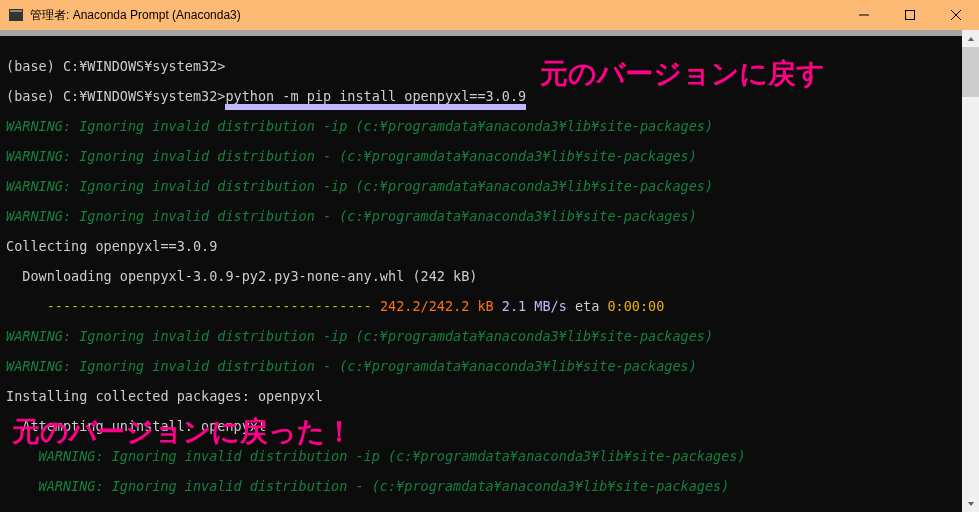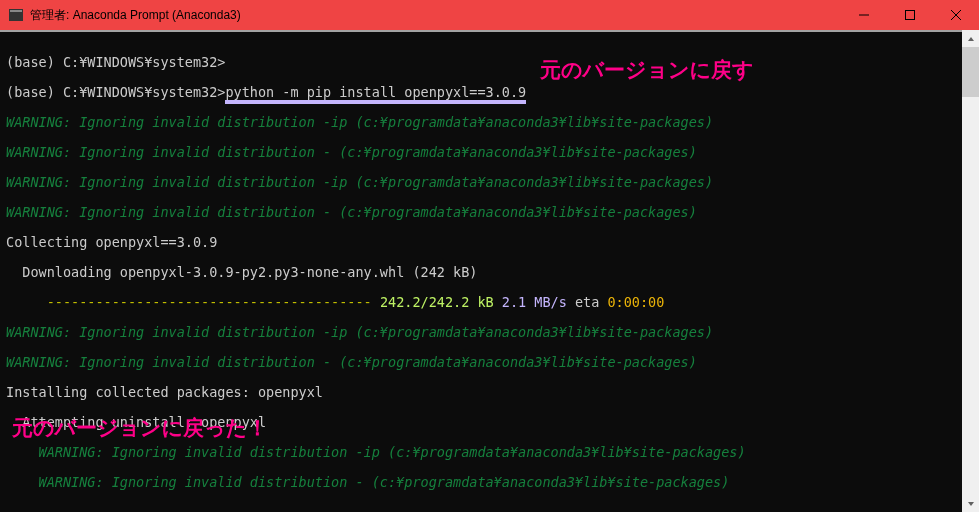--- a/index.html
+++ b/index.html
@@ -13,25 +13,25 @@
   }
   .window {
     width: 979px;
     height: 512px;
     background: #0c0c0c;
     display: flex;
     flex-direction: column;
   }
   .titlebar {
     height: 30px;
-    background: #ef4444;
+    background: #fdba74;
     display: flex;
     align-items: center;
     padding: 0 0 0 8px;
-    border-bottom: 2px solid #a3a3a3;
+    border-bottom: 6px solid #a3a3a3;
   }
   .titlebar-icon {
     width: 16px;
     height: 16px;
     margin-right: 6px;
     display: flex;
     align-items: center;
     justify-content: center;
   }
   .titlebar-icon svg { width: 16px; height: 16px; }
@@ -103,32 +103,32 @@
     background: #cdcdcd;
     cursor: pointer;
   }
   .scrollbar-bottom {
     position: absolute;
     bottom: 0;
   }
   .line { white-space: pre; }
   .w { color: #cccccc; }
   .y { color: #15803d; font-style: italic; }
-  .g { color: #bef264; }
+  .g { color: #f97316; }
   .r { color: #c4b5fd; }
   .c { color: #eab308; }
   .yel-dash { color: #c0bc00; }
   .underline-red {
-    border-bottom: 4px solid #c4b5fd;
+    border-bottom: 6px solid #c4b5fd;
   }
   .annotation {
     position: absolute;
     font-family: "Yu Gothic", "Meiryo", sans-serif;
     font-weight: bold;
-    font-size: 21px;
+    font-size: 28px;
     color: #ff0088;
     pointer-events: none;
     white-space: nowrap;
   }
 </style>
 </head>
 <body>
 
 <div class="window">
   <div class="titlebar">

